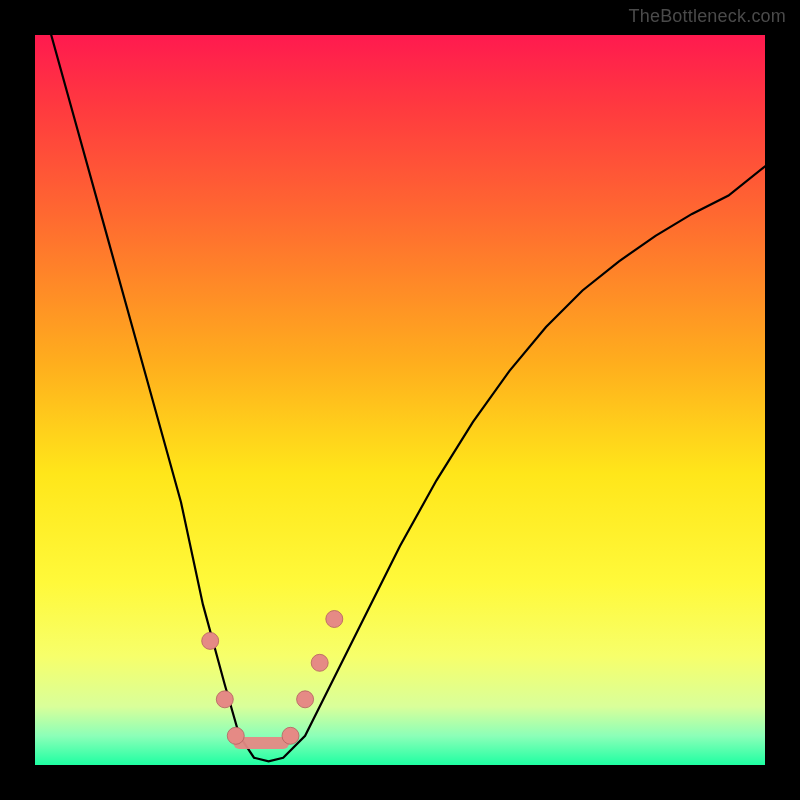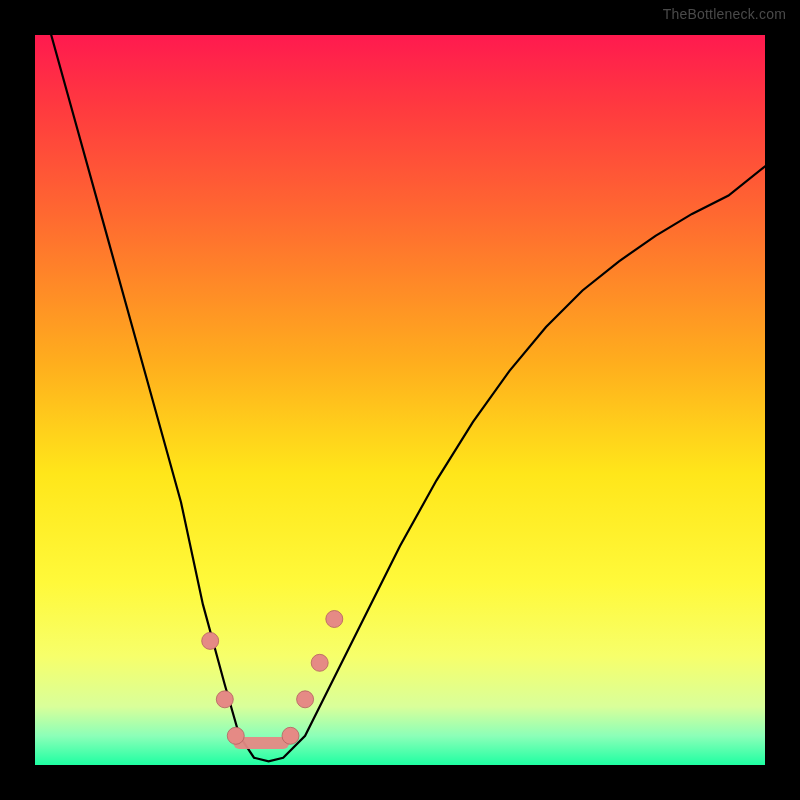--- a/index.html
+++ b/index.html
@@ -35,21 +35,21 @@
       #f7ff6a 85%,
       #d9ff9a 92%,
       #8cffb8 96%,
       #1effa2 100%);
   }
   .source {
     position: absolute;
     top: 6px;
     right: 14px;
     color: #4a4a4a;
-    font-size: 14px;
+    font-size: 18px;
     letter-spacing: 0.2px;
     font-weight: 500;
   }
   svg.curve {
     position: absolute;
     left: 0;
     top: 0;
     width: 730px;
     height: 730px;
   }

